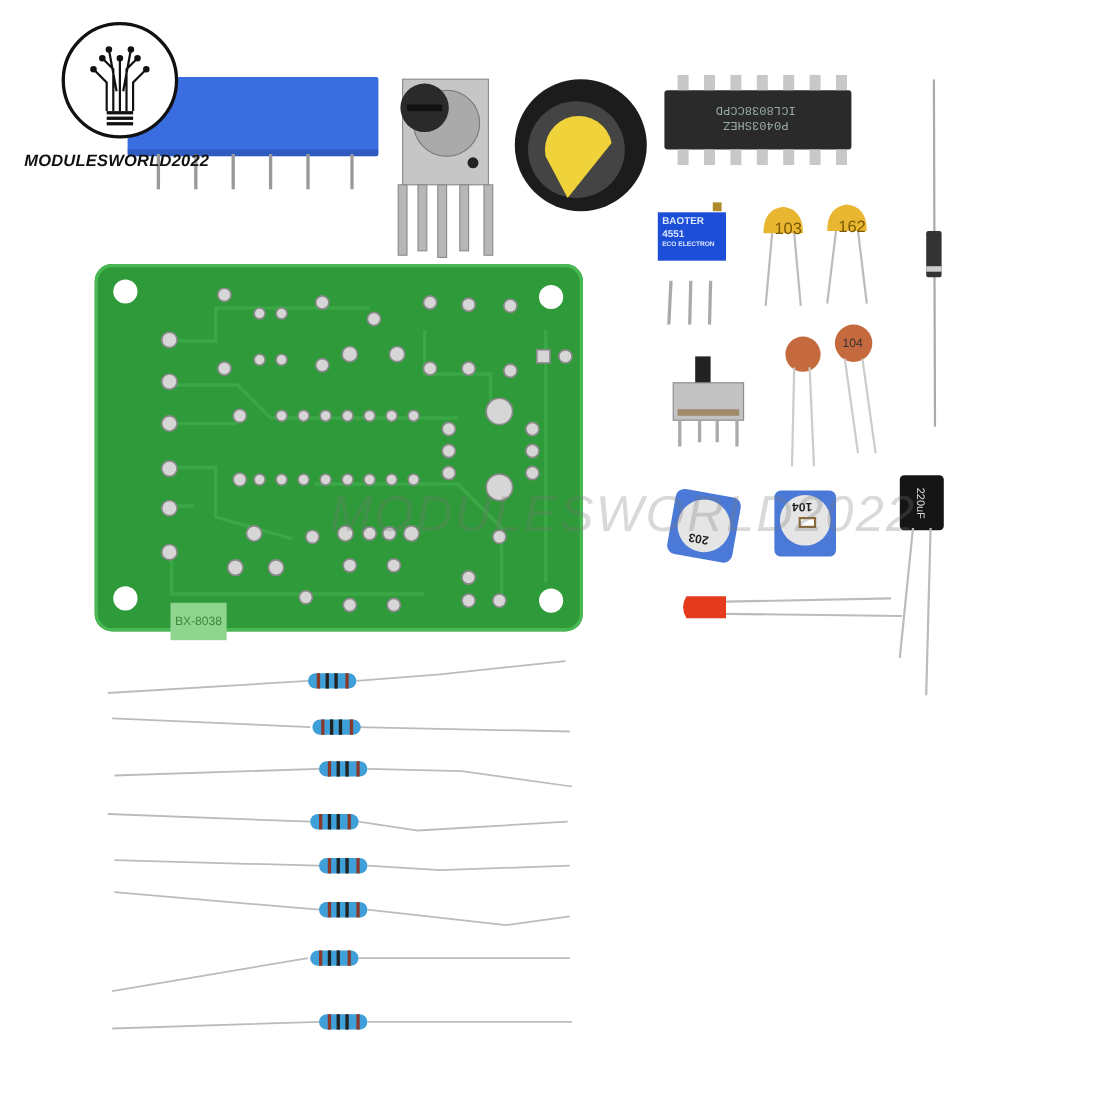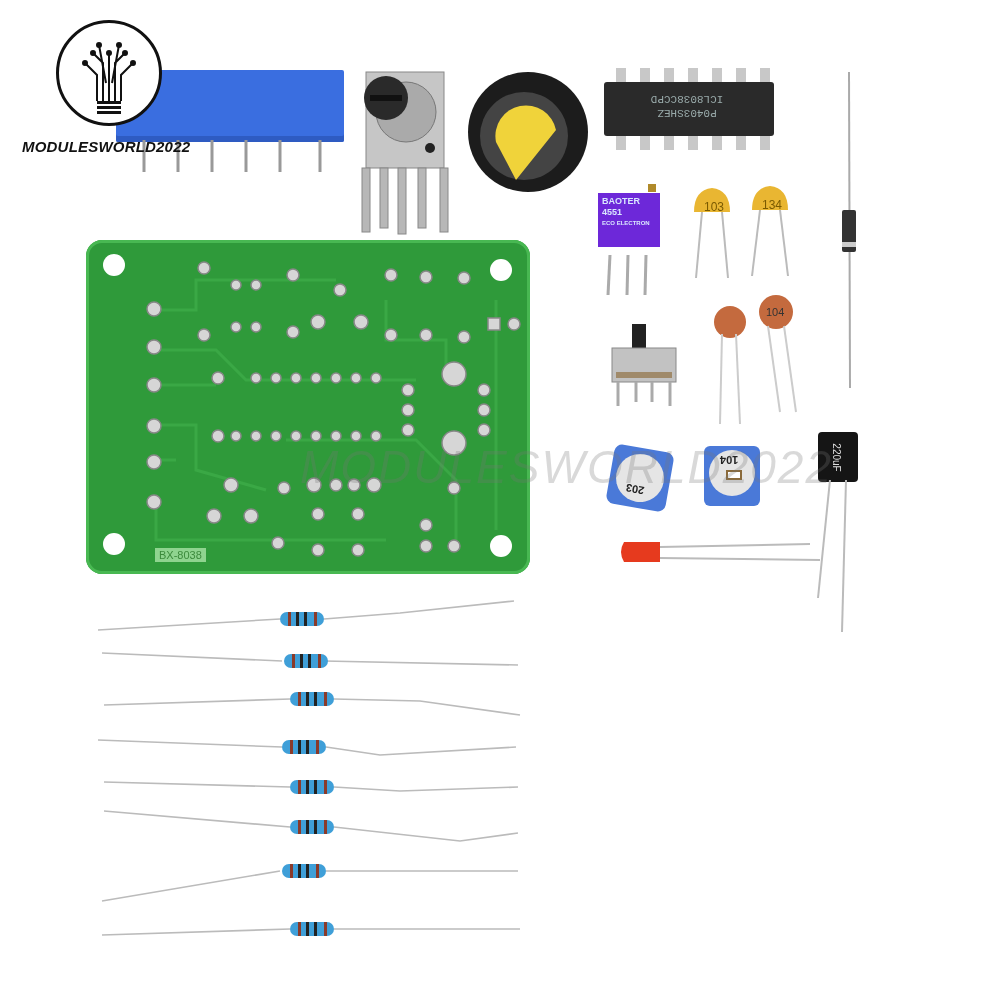--- a/index.html
+++ b/index.html
@@ -1,24 +1,24 @@
 <!DOCTYPE html>
 <html><head>
 <meta charset="utf-8">
 <style>
   html,body{margin:0;padding:0;background:#fff;}
   body{width:1000px;height:1000px;position:relative;overflow:hidden;font-family:"Liberation Sans",sans-serif;}
   .abs{position:absolute;}
   .logo-circle{left:56px;top:20px;width:100px;height:100px;border:3px solid #111;border-radius:50%;background:#fff;z-index:2;}
   .brand{left:22px;top:138px;font-style:italic;font-weight:bold;font-size:15px;color:#111;letter-spacing:0.2px;z-index:3;}
   .watermark{left:300px;top:440px;font-size:46px;font-style:italic;color:rgba(120,120,120,0.28);letter-spacing:2px;z-index:5;white-space:nowrap;}
-  .pcb-label{left:155px;top:548px;font-size:11px;color:#3c8a3c;background:#8fd48f;padding:1px 4px;}
+  .pcb-label{left:155px;top:548px;font-size:11px;color:#3c8a3c;background:#8fd48f;padding:11px 4px;}
   .chip-text{font-family:"Liberation Mono",monospace;color:#9aa;font-size:11px;transform:rotate(180deg);text-align:center;line-height:14px;}
   .pot-text{font-size:9px;color:#d9e6ff;font-weight:bold;line-height:11px;}
-  .cap-label{font-size:12px;color:#7a5a00;}
+  .cap-label{font-size:15px;color:#7a5a00;}
   .disc-label{font-size:11px;color:#333;}
   .trim-label{font-size:11px;color:#222;font-weight:bold;}
   .elec-label{font-size:10px;color:#ddd;transform:rotate(90deg);}
 </style>
 </head>
 <body>
 
 <div class="abs logo-circle">
   <svg width="100" height="100" viewBox="0 0 100 100">
     <g stroke="#111" stroke-width="2" fill="none">
@@ -94,21 +94,21 @@
       <rect x="156" y="68" width="10" height="14"></rect>
     </g>
 </svg>
 
 <svg class="abs" style="left:836px;top:72px;" width="30" height="320">
   <line x1="13" y1="0" x2="14" y2="316" stroke="#aaa" stroke-width="2"></line>
   <rect x="6" y="138" width="14" height="42" fill="#333" rx="2"></rect>
   <rect x="6" y="170" width="14" height="5" fill="#ccc"></rect>
 </svg>
 
-<div class="abs" style="left:598px;top:193px;width:62px;height:54px;background:#6d28d9;">
+<div class="abs" style="left:598px;top:193px;width:62px;height:44px;background:#1d4ed8;">
   <div class="pot-text" style="padding:3px 4px;">
     <div>BAOTER</div>
     <div>4551</div>
     <div style="font-size:6px;">ECO ELECTRON</div>
   </div>
 </div>
 <div class="abs" style="left:648px;top:184px;width:8px;height:8px;background:#b08a2a;"></div>
 <svg class="abs" style="left:598px;top:255px;" width="62" height="42">
     <g stroke="#aaa" stroke-width="3">
       <line x1="12" y1="0" x2="10" y2="40"></line>
@@ -125,21 +125,21 @@
     </g>
 </svg>
 <div class="abs cap-label" style="left:704px;top:200px;">103</div>
 <svg class="abs" style="left:748px;top:184px;" width="44" height="94">
   <path d="M4 26 Q4 4 22 2 Q40 4 40 26 Z" fill="#e9b632"></path>
   <g stroke="#bbb" stroke-width="2">
       <line x1="12" y1="26" x2="4" y2="92"></line>
       <line x1="32" y1="26" x2="40" y2="92"></line>
     </g>
 </svg>
-<div class="abs cap-label" style="left:762px;top:198px;">134</div>
+<div class="abs cap-label" style="left:762px;top:198px;">162</div>
 
 <svg class="abs" style="left:712px;top:304px;" width="40" height="124">
   <circle cx="18" cy="18" r="16" fill="#c46a3e"></circle>
   <g stroke="#ccc" stroke-width="2">
       <line x1="10" y1="30" x2="8" y2="120"></line>
       <line x1="24" y1="30" x2="28" y2="120"></line>
     </g>
 </svg>
 <svg class="abs" style="left:758px;top:294px;" width="44" height="124">
   <circle cx="18" cy="18" r="17" fill="#c46a3e"></circle>

